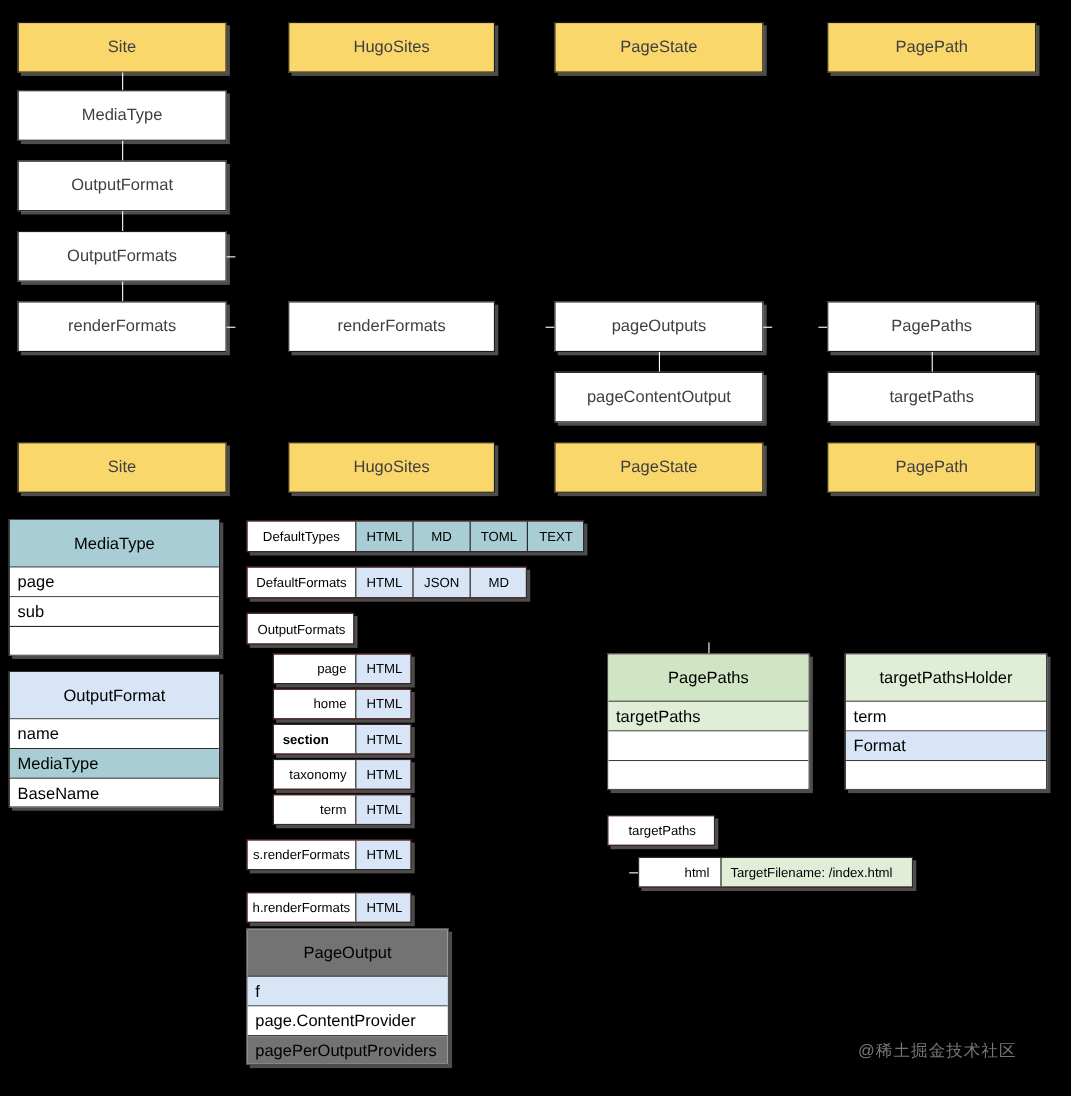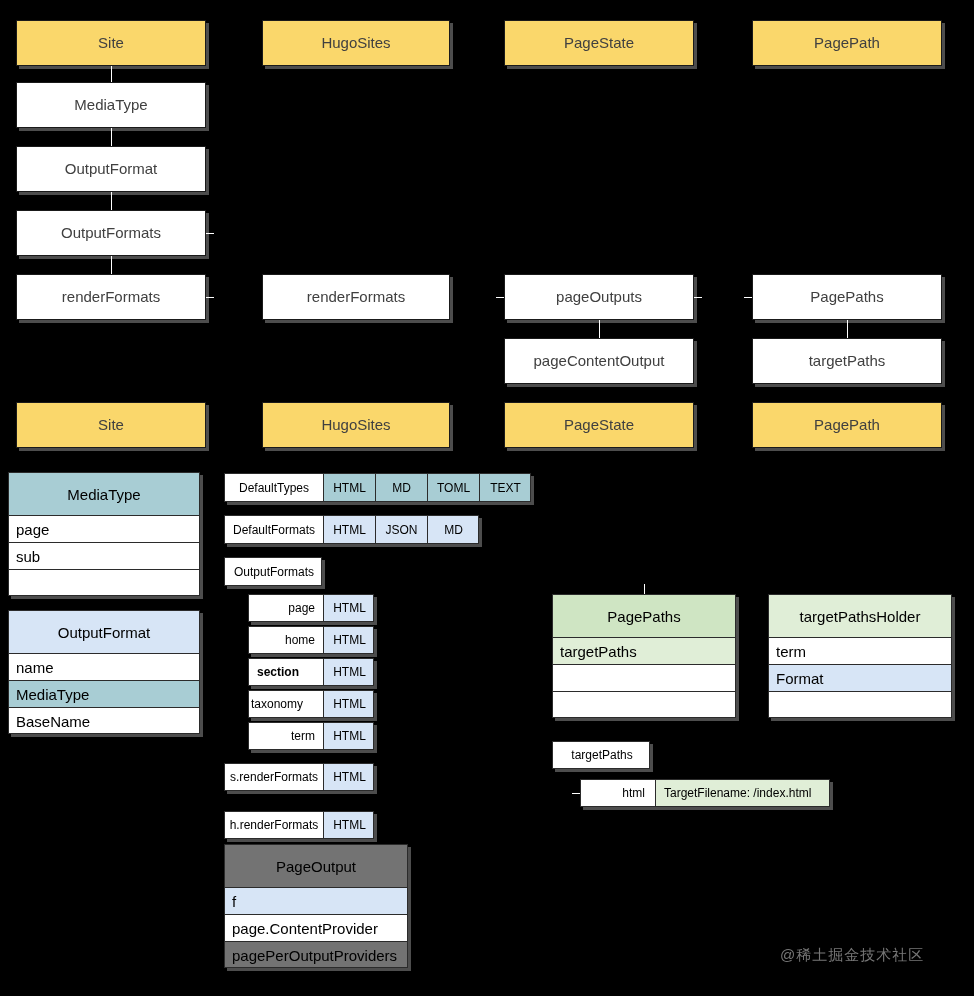--- a/index.html
+++ b/index.html
@@ -243,21 +243,21 @@
   </div>
   <div class="strip" style="left:248px;top:626px;width:126px;height:28px;">
     <div class="s-label" style="width:74px;justify-content:flex-end;padding-right:8px;">home</div>
     <div class="s-cell fill-blue" style="width:52px;">HTML</div>
   </div>
   <div class="strip" style="left:248px;top:658px;width:126px;height:28px;">
     <div class="s-label" style="width:74px;justify-content:flex-end;padding-right:24px;font-weight:bold;">section</div>
     <div class="s-cell fill-blue" style="width:52px;">HTML</div>
   </div>
   <div class="strip" style="left:248px;top:690px;width:126px;height:28px;">
-    <div class="s-label" style="width:74px;justify-content:flex-end;padding-right:20px;">taxonomy</div>
+    <div class="s-label" style="width:74px;justify-content:flex-end;padding-right:8px;">taxonomy</div>
     <div class="s-cell fill-blue" style="width:52px;">HTML</div>
   </div>
   <div class="strip" style="left:248px;top:722px;width:126px;height:28px;">
     <div class="s-label" style="width:74px;justify-content:flex-end;padding-right:8px;">term</div>
     <div class="s-cell fill-blue" style="width:52px;">HTML</div>
   </div>
 
   <div class="strip" style="left:224px;top:763px;width:150px;height:28px;">
     <div class="s-label" style="width:98px;">s.renderFormats</div>
     <div class="s-cell fill-blue" style="width:52px;">HTML</div>

